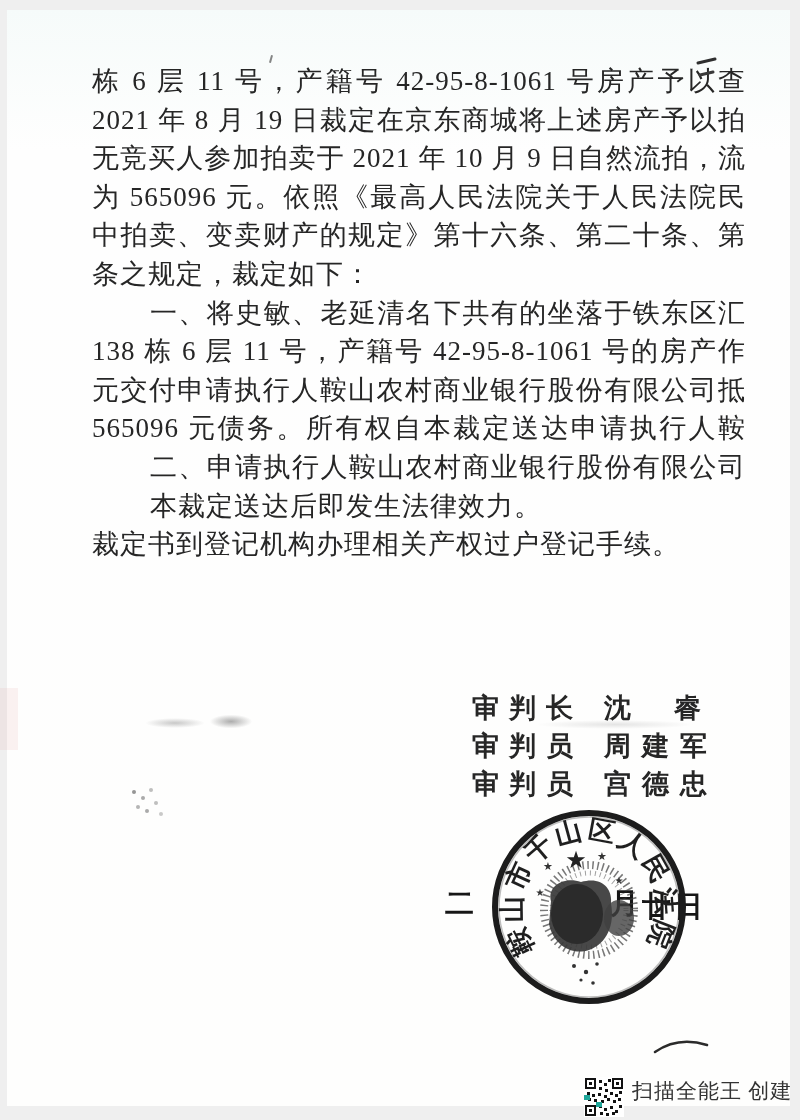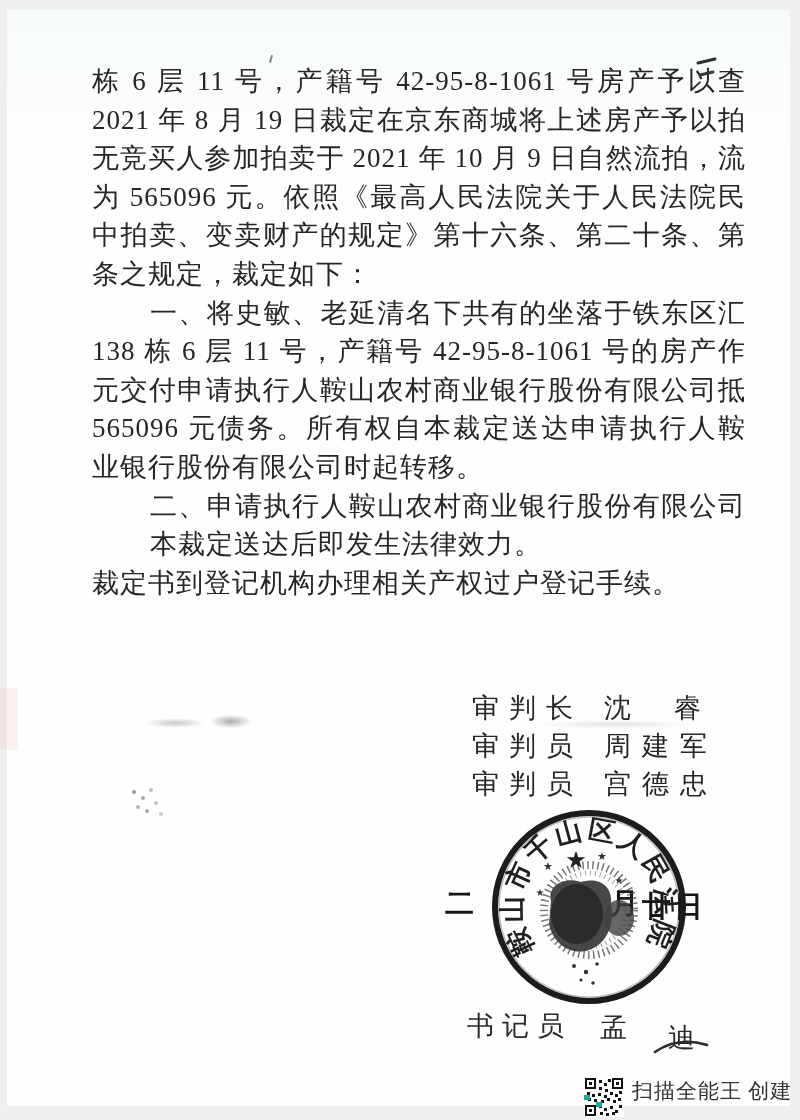--- a/index.html
+++ b/index.html
@@ -7,21 +7,21 @@
           font-family:"Liberation Serif","DejaVu Serif",serif;}
   .page{position:absolute;left:7px;top:10px;width:783px;height:1096px;
         background:linear-gradient(180deg,#f6fbfa 0,#fefefe 140px,#fefefd 100%);}
   
   .doc-body{position:absolute;left:92px;top:62px;width:654px;font-size:27px;
             line-height:38.6px;color:#262626;letter-spacing:1px;}
   .line{height:38.6px;overflow:hidden;text-align:justify;text-align-last:justify;word-break:break-all;}
   .line.short{text-align:left;text-align-last:auto;}
   .line.indent{text-indent:58px;}
   
-  .sig-row{position:absolute;left:472px;height:32px;font-size:27px;color:#262626;white-space:nowrap;}
+  .sig-row{position:absolute;left:472px;height:32px;font-size:27px;color:#262626;white-space:nowrap;font-weight:bold;}
   .sig-role{letter-spacing:10px;}
   .sig-name{position:absolute;left:132px;top:0;display:flex;}
   .gap-wide{column-gap:43px;}
   .gap-norm{column-gap:11px;}
   #sig-row-1{top:690px;} #sig-row-2{top:728px;} #sig-row-3{top:766px;}
   .clerk-row{position:absolute;left:467px;top:1008px;font-size:27px;color:#2a2a2a;white-space:nowrap;}
   .clerk-role{letter-spacing:8px;}
   .clerk-n1{position:absolute;left:133px;top:2px;}
   .clerk-n2{position:absolute;left:201px;top:12px;}
   
@@ -62,21 +62,20 @@
     <div class="line">栋 6 层 11 号，产籍号 42-95-8-1061 号房产予以查封，并于</div>
     <div class="line">2021 年 8 月 19 日裁定在京东商城将上述房产予以拍卖，因</div>
     <div class="line">无竞买人参加拍卖于 2021 年 10 月 9 日自然流拍，流拍价格</div>
     <div class="line">为 565096 元。依照《最高人民法院关于人民法院民事执行</div>
     <div class="line">中拍卖、变卖财产的规定》第十六条、第二十条、第二十六</div>
     <div class="line short">条之规定，裁定如下：</div>
     <div class="line indent">一、将史敏、老延清名下共有的坐落于铁东区汇园大道</div>
     <div class="line">138 栋 6 层 11 号，产籍号 42-95-8-1061 号的房产作价 565096</div>
     <div class="line">元交付申请执行人鞍山农村商业银行股份有限公司抵偿</div>
     <div class="line">565096 元债务。所有权自本裁定送达申请执行人鞍山农村商</div>
-    <div class="line short">业银行股份有限公司时起转移。</div>
     <div class="line indent">二、申请执行人鞍山农村商业银行股份有限公司可持本</div>
     <div class="line short indent">本裁定送达后即发生法律效力。</div>
     <div class="line short">裁定书到登记机构办理相关产权过户登记手续。</div>
   </div>
 
   <div class="sig-row" id="sig-row-1">
     <span class="sig-role">审判长</span>
     <span class="sig-name gap-wide">
       <span>沈</span>
       <span>睿</span>
@@ -126,25 +125,20 @@
       <ellipse cx="88" cy="108" rx="26" ry="30" fill="#2b2b2b"></ellipse>
       <ellipse cx="130" cy="112" rx="15" ry="18" fill="#404040" opacity="0.8"></ellipse>
       <circle cx="85" cy="160" r="2" fill="#333"></circle>
       <circle cx="97" cy="166" r="2.2" fill="#333"></circle>
       <circle cx="108" cy="158" r="1.8" fill="#333"></circle>
       <circle cx="92" cy="174" r="1.6" fill="#333"></circle>
       <circle cx="104" cy="177" r="1.8" fill="#333"></circle>
     </g>
   </svg>
 
-  <div class="clerk-row">
-    <span class="clerk-role">书记员</span>
-    <span class="clerk-n1">孟</span>
-    <span class="clerk-n2">迪</span>
-  </div>
 
   <svg class="swoosh" width="60" height="26" viewBox="0 0 60 26">
     <path d="M3 18 Q 26 2 55 11" stroke="#2b2b2b" stroke-width="2.6" fill="none" stroke-linecap="round"></path>
   </svg>
 
   <svg class="eq-mark" width="24" height="26" viewBox="0 0 24 26">
     <path d="M2 7 L19 3" stroke="#2f2f2f" stroke-width="3" stroke-linecap="round"></path>
     <path d="M4 19 L17 16" stroke="#3a3a3a" stroke-width="3" stroke-linecap="round"></path>
   </svg>
   <div class="tick"></div>

